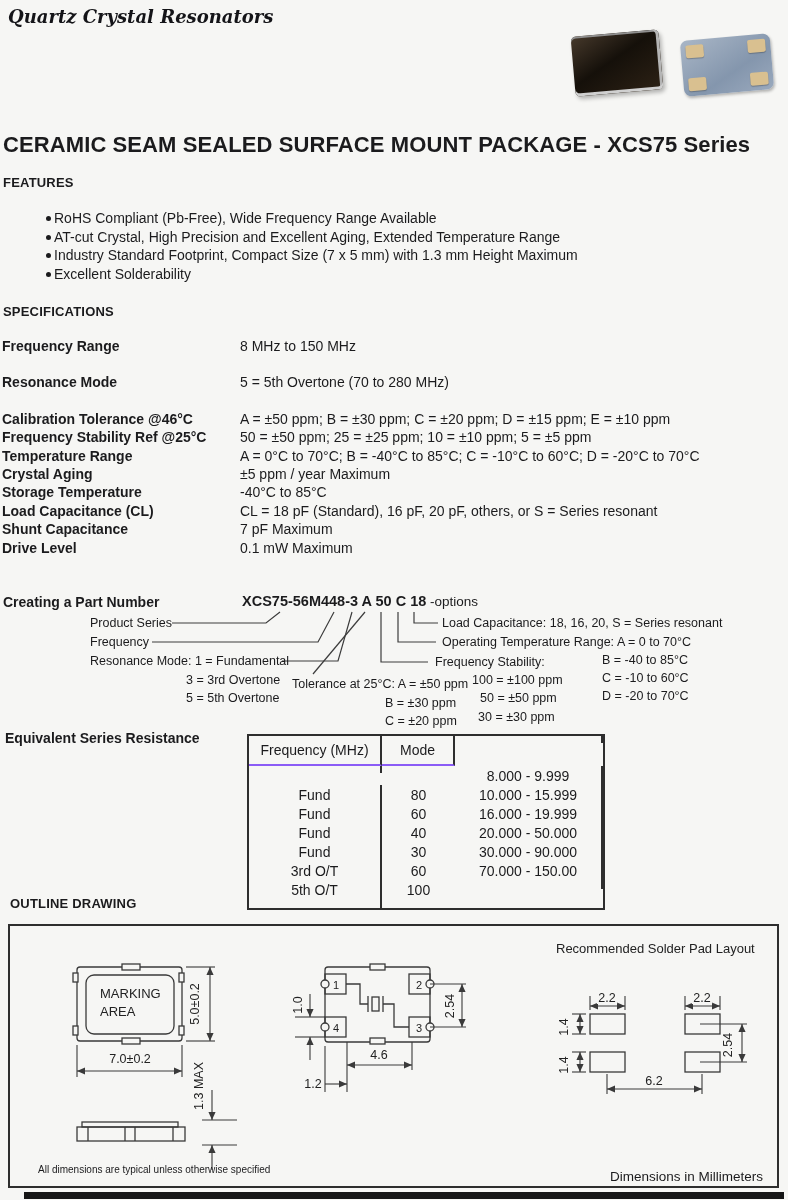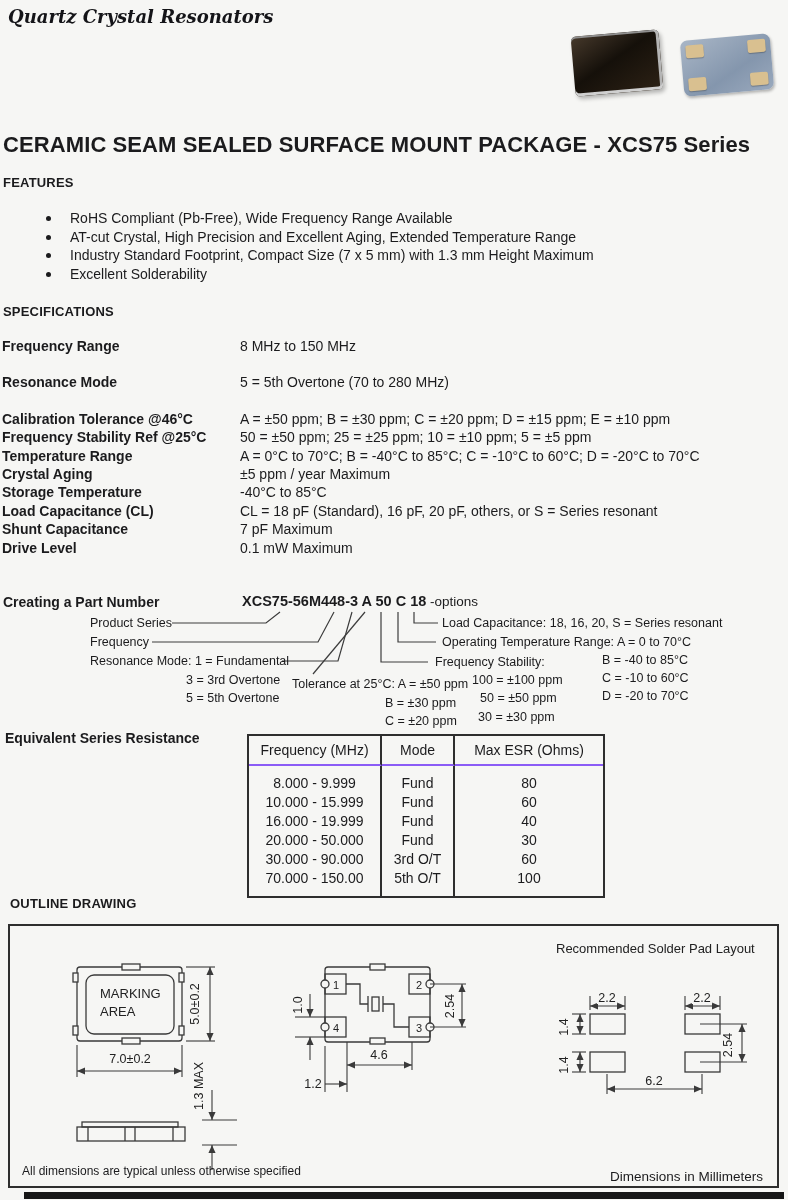--- a/index.html
+++ b/index.html
@@ -3,21 +3,21 @@
 <meta charset="utf-8">
 <style>
   html,body{margin:0;padding:0}
   body{width:788px;height:1200px;position:relative;background:#f6f6f4;
        font-family:"Liberation Sans",sans-serif;color:#1b1b1d;overflow:hidden}
   .abs{position:absolute}
   .brand{left:8px;top:6px;font-family:"DejaVu Serif",serif;font-style:italic;font-weight:bold;font-size:18px;color:#141418}
   .title{left:3px;top:132px;font-size:22px;font-weight:bold;letter-spacing:.1px}
   .sec-h{font-size:13px;font-weight:bold;letter-spacing:.2px}
   .feat-list{left:0;top:209px;width:760px}
-  .feat-item{position:relative;padding-left:70px;line-height:18.6px;font-size:14px}
+  .feat-item{position:relative;padding-left:54px;line-height:18.6px;font-size:14px}
   .blt{position:absolute;left:46px;top:7px;width:5px;height:5px;border-radius:50%;background:#1b1b1d}
   .specs{left:2px;top:337px;width:784px}
   .spec-row{display:flex;font-size:14px;line-height:18.4px}
   .spec-label{width:238px;font-weight:bold;flex:none}
   .spec-values{flex:1}
   .mb{margin-bottom:18px}
   
   .pn-wrap{left:0;top:591px;width:684px;height:142px}
   .pn-heading{position:absolute;left:3px;top:3px;font-weight:bold;font-size:14px}
   .pn-code{position:absolute;left:242px;top:2px;font-weight:bold;font-size:14.5px;white-space:nowrap}
@@ -31,21 +31,21 @@
   .esr-table{position:absolute;left:247px;top:6px;width:358px;border:2px solid #2e2e2e;box-sizing:border-box}
   .esr-grid{display:grid;grid-template-columns:133px 73px 148px}
   .c1,.c2{border-right:2px solid #2e2e2e}
   .esr-th{height:28px;display:flex;align-items:center;justify-content:center;font-size:14px;border-bottom:2px solid #8b5cf6}
   .sp{height:7px}
   .spb{height:9px}
   .esr-td{height:19px;display:flex;align-items:center;justify-content:center;font-size:14px}
   
   .outline-h{left:10px;top:896px}
   .obox{left:8px;top:924px;width:771px;height:264px;border:2px solid #2e2e2e;box-sizing:border-box}
-  .note-l{position:absolute;left:12px;top:238px;font-size:12px}
+  .note-l{position:absolute;left:28px;top:238px;font-size:10px}
   .note-r{position:absolute;right:14px;top:243px;font-size:13.5px}
   .bottom-bar{left:24px;top:1192px;width:760px;height:7px;background:#161616}
   
   .ln{stroke:#3a3a3a;fill:none;stroke-width:1.3}
   .lnt{stroke:#3a3a3a;fill:#f6f6f4;stroke-width:1.3}
   .dim{stroke:#3a3a3a;stroke-width:1.1;fill:none}
   svg text{fill:#222;font-family:"Liberation Sans",sans-serif}
   .t13{font-size:13px}.t12{font-size:12.5px}.t11{font-size:11px}
   .halo{stroke:#f6f6f4;stroke-width:4;paint-order:stroke}
   
@@ -180,21 +180,20 @@
   <span class="pn-label" style="left:602px;top:80px">C = -10 to 60°C</span>
   <span class="pn-label" style="left:602px;top:98px">D = -20 to 70°C</span>
 </div>
 
 <div class="abs esr-wrap">
   <div class="esr-h">Equivalent Series Resistance</div>
   <div class="esr-table">
     <div class="esr-grid">
       <div class="esr-th c1">Frequency (MHz)</div>
       <div class="esr-th c2">Mode</div>
-      <div class="esr-th">Max ESR (Ohms)</div>
       <div class="sp c1"></div>
         <div class="sp c2"></div>
         <div class="sp"></div>
       <div class="esr-td c1">8.000 - 9.999</div>
       <div class="esr-td c2">Fund</div>
       <div class="esr-td">80</div>
       <div class="esr-td c1">10.000 - 15.999</div>
       <div class="esr-td c2">Fund</div>
       <div class="esr-td">60</div>
       <div class="esr-td c1">16.000 - 19.999</div>

